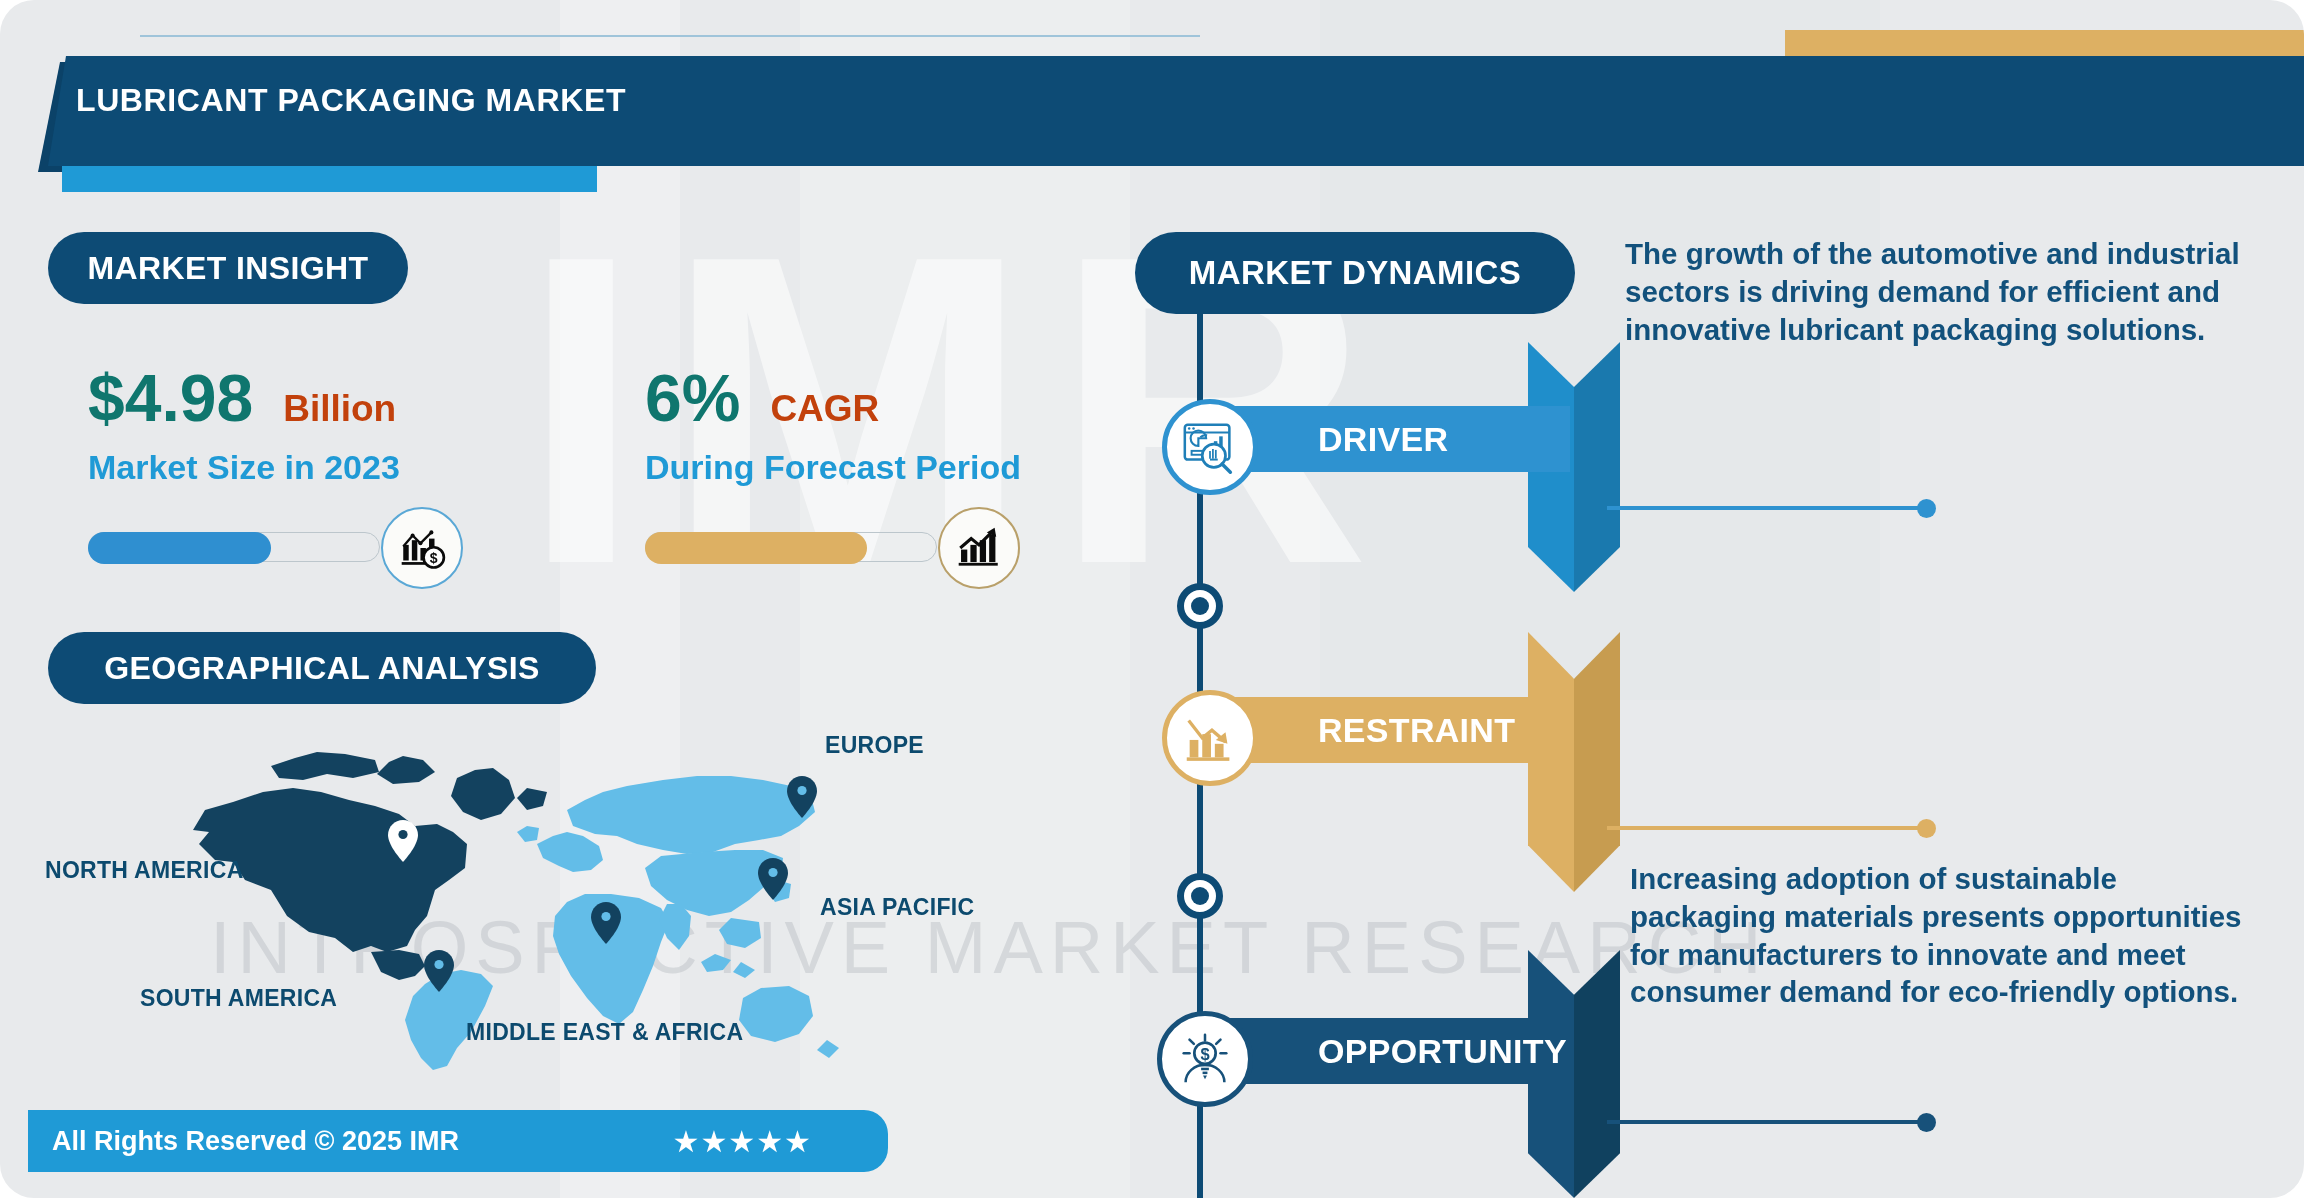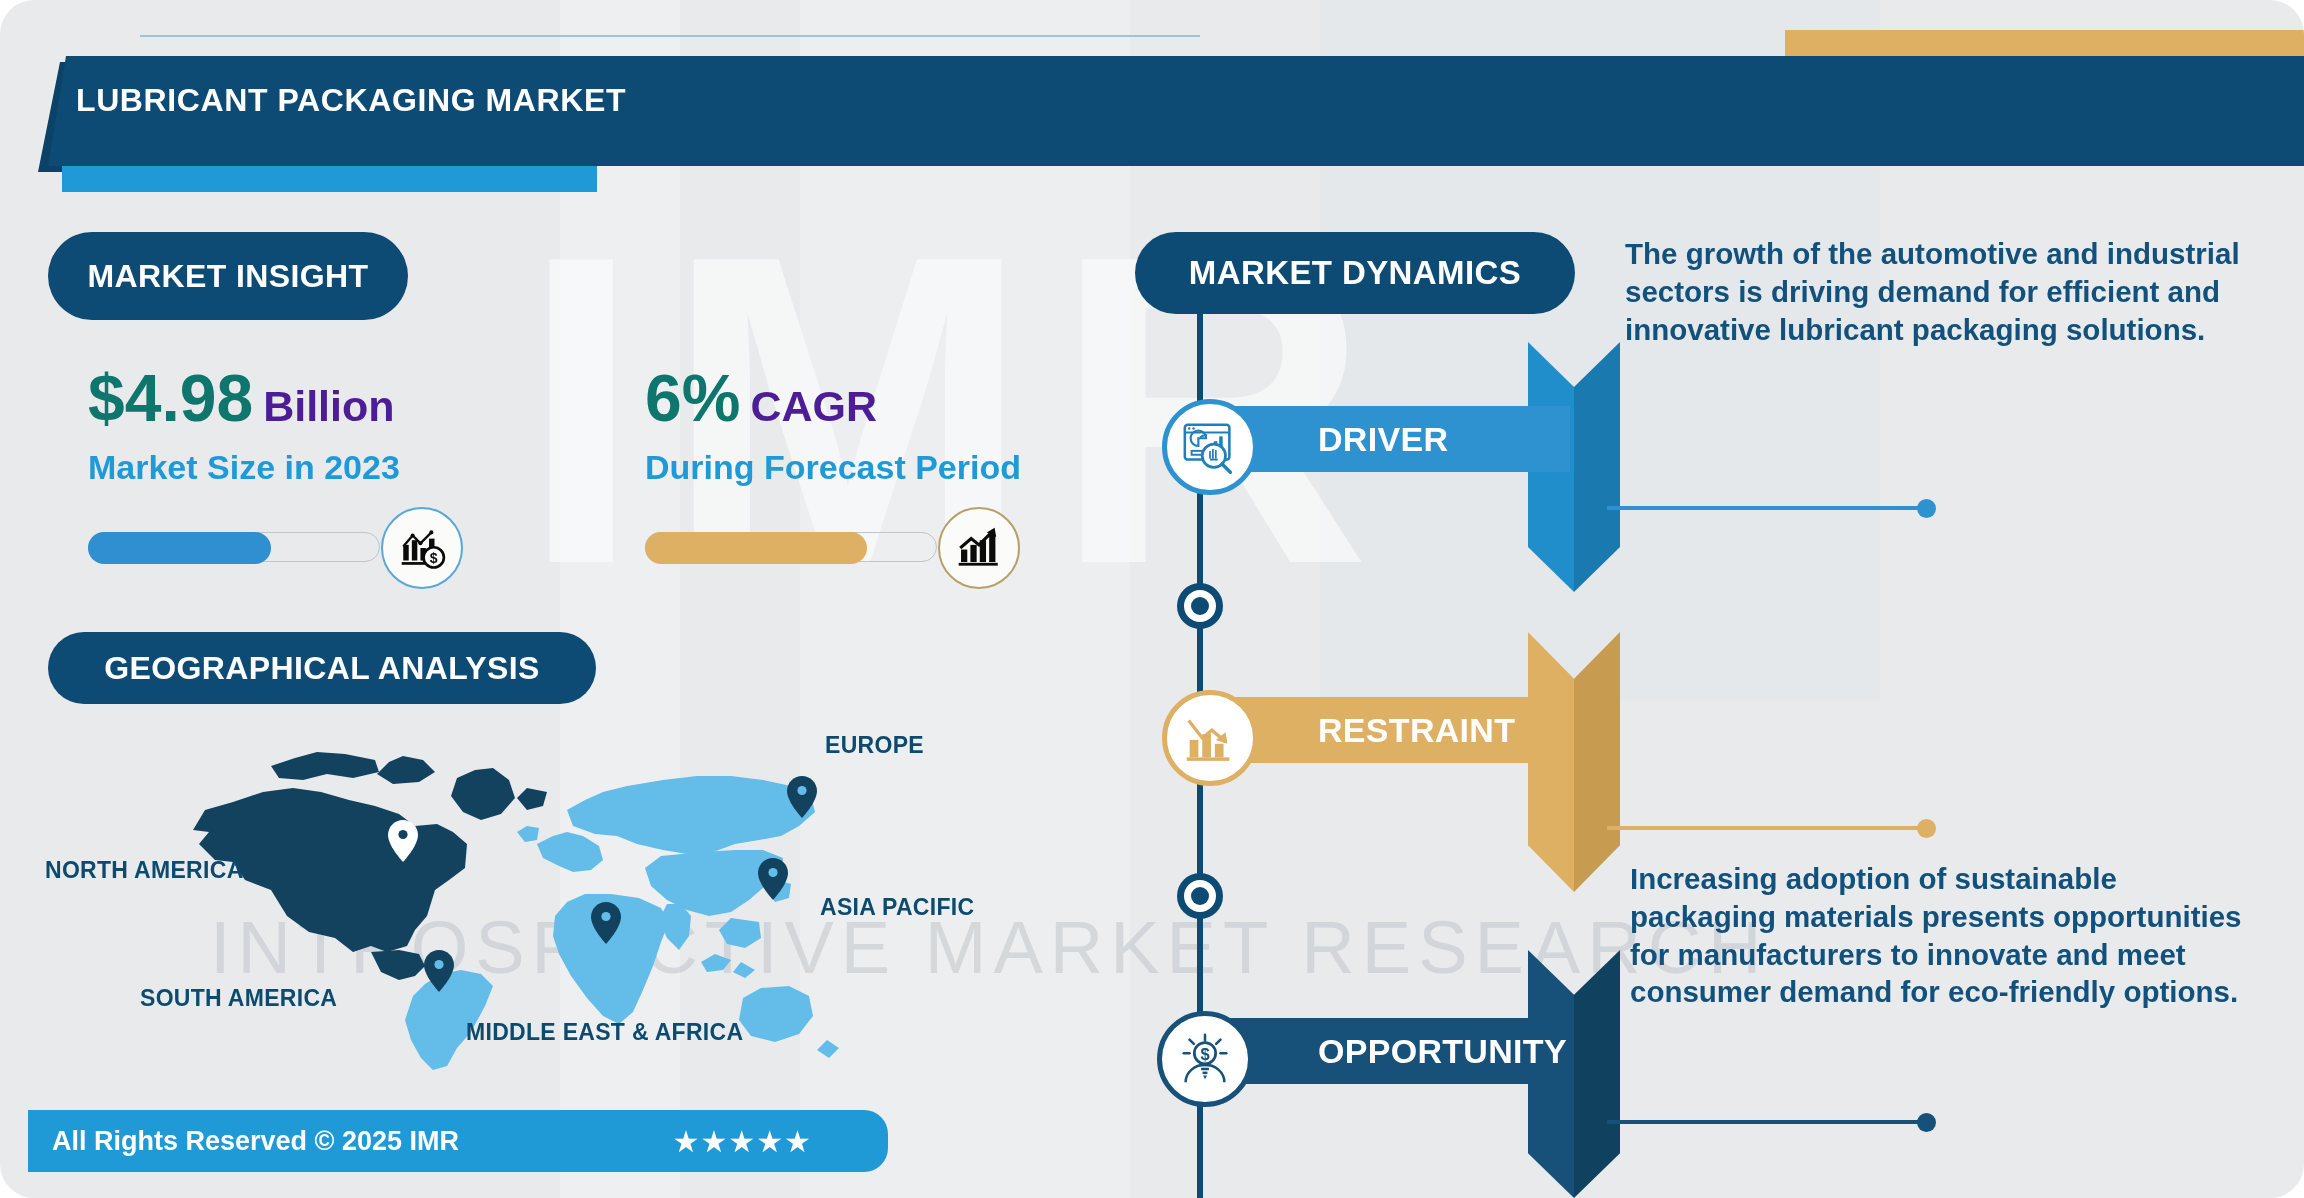--- a/index.html
+++ b/index.html
@@ -68,29 +68,29 @@
 
   
   .pill{
     position:absolute;
     background:#0d4b75; color:#fff;
     border-radius:44px;
     display:flex; align-items:center; justify-content:center;
     font-weight:700; letter-spacing:.4px;
     white-space:nowrap;
   }
-  #pill-insight{ left:48px; top:232px; width:360px; height:88px; font-size:32px; }
+  #pill-insight{ left:48px; top:232px; width:360px; height:72px; font-size:32px; }
   #pill-geo    { left:48px; top:632px; width:548px; height:72px; font-size:32px; }
   #pill-dyn    { left:1135px; top:232px; width:440px; height:82px; font-size:33px; }
 
   
   .kpi{ position:absolute; }
   .kpi .headline{ font-size:0; white-space:nowrap; }
   .kpi .big{ font-size:66px; font-weight:700; color:#0f766e; vertical-align:baseline; }
-  .kpi .unit{ font-size:43px; font-weight:600; color:#4c1d95; margin-left:10px; vertical-align:baseline;}
+  .kpi .unit{ font-size:37px; font-weight:600; color:#c2410c; margin-left:30px; vertical-align:baseline;}
   .kpi .sub{ margin-top:12px; font-size:34px; font-weight:600; color:#1f9ad6; white-space:nowrap;}
   #kpi-size{ left:88px; top:360px; }
   #kpi-cagr{ left:645px; top:360px; }
 
   .track{
     position:absolute; height:30px; width:292px; border-radius:16px;
     background:transparent; border:1px solid #bcc6cc;
   }
   .fill{ position:absolute; height:32px; border-radius:17px; top:-1px; left:-1px; }
   .knob{

